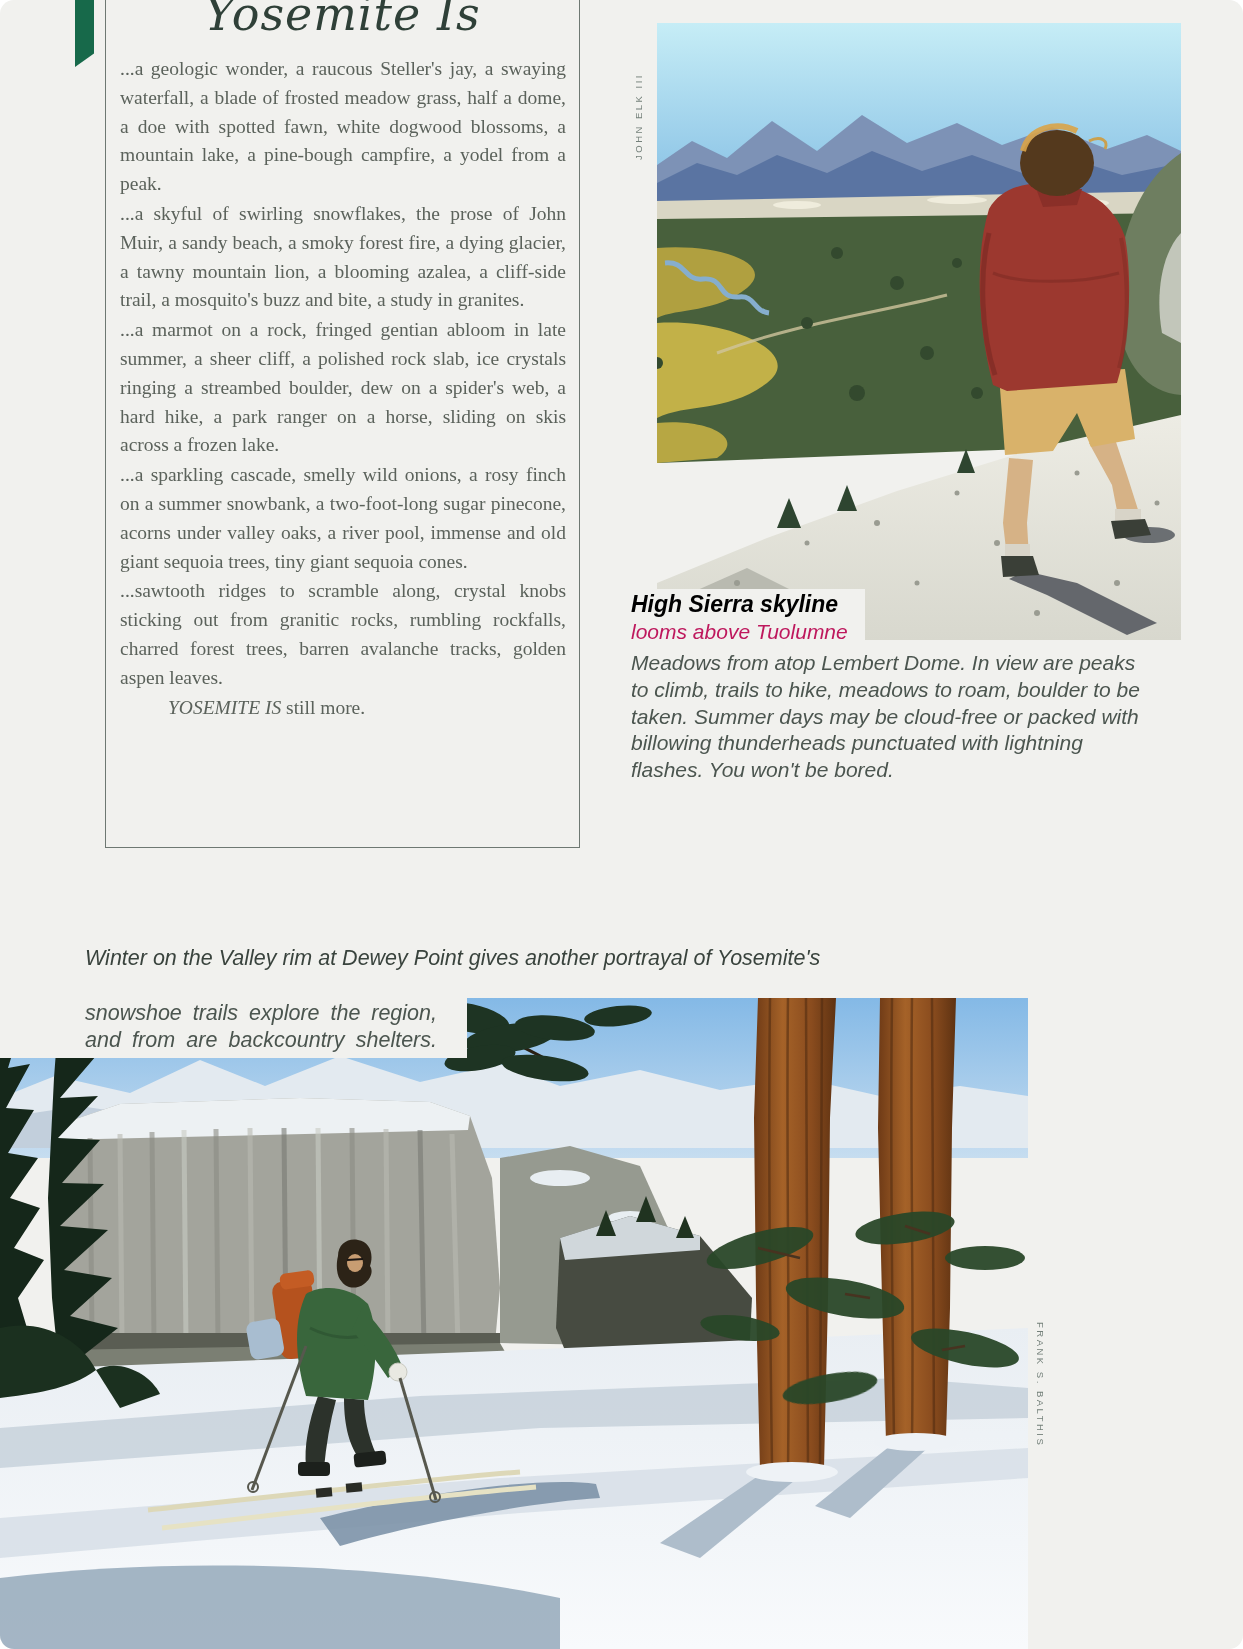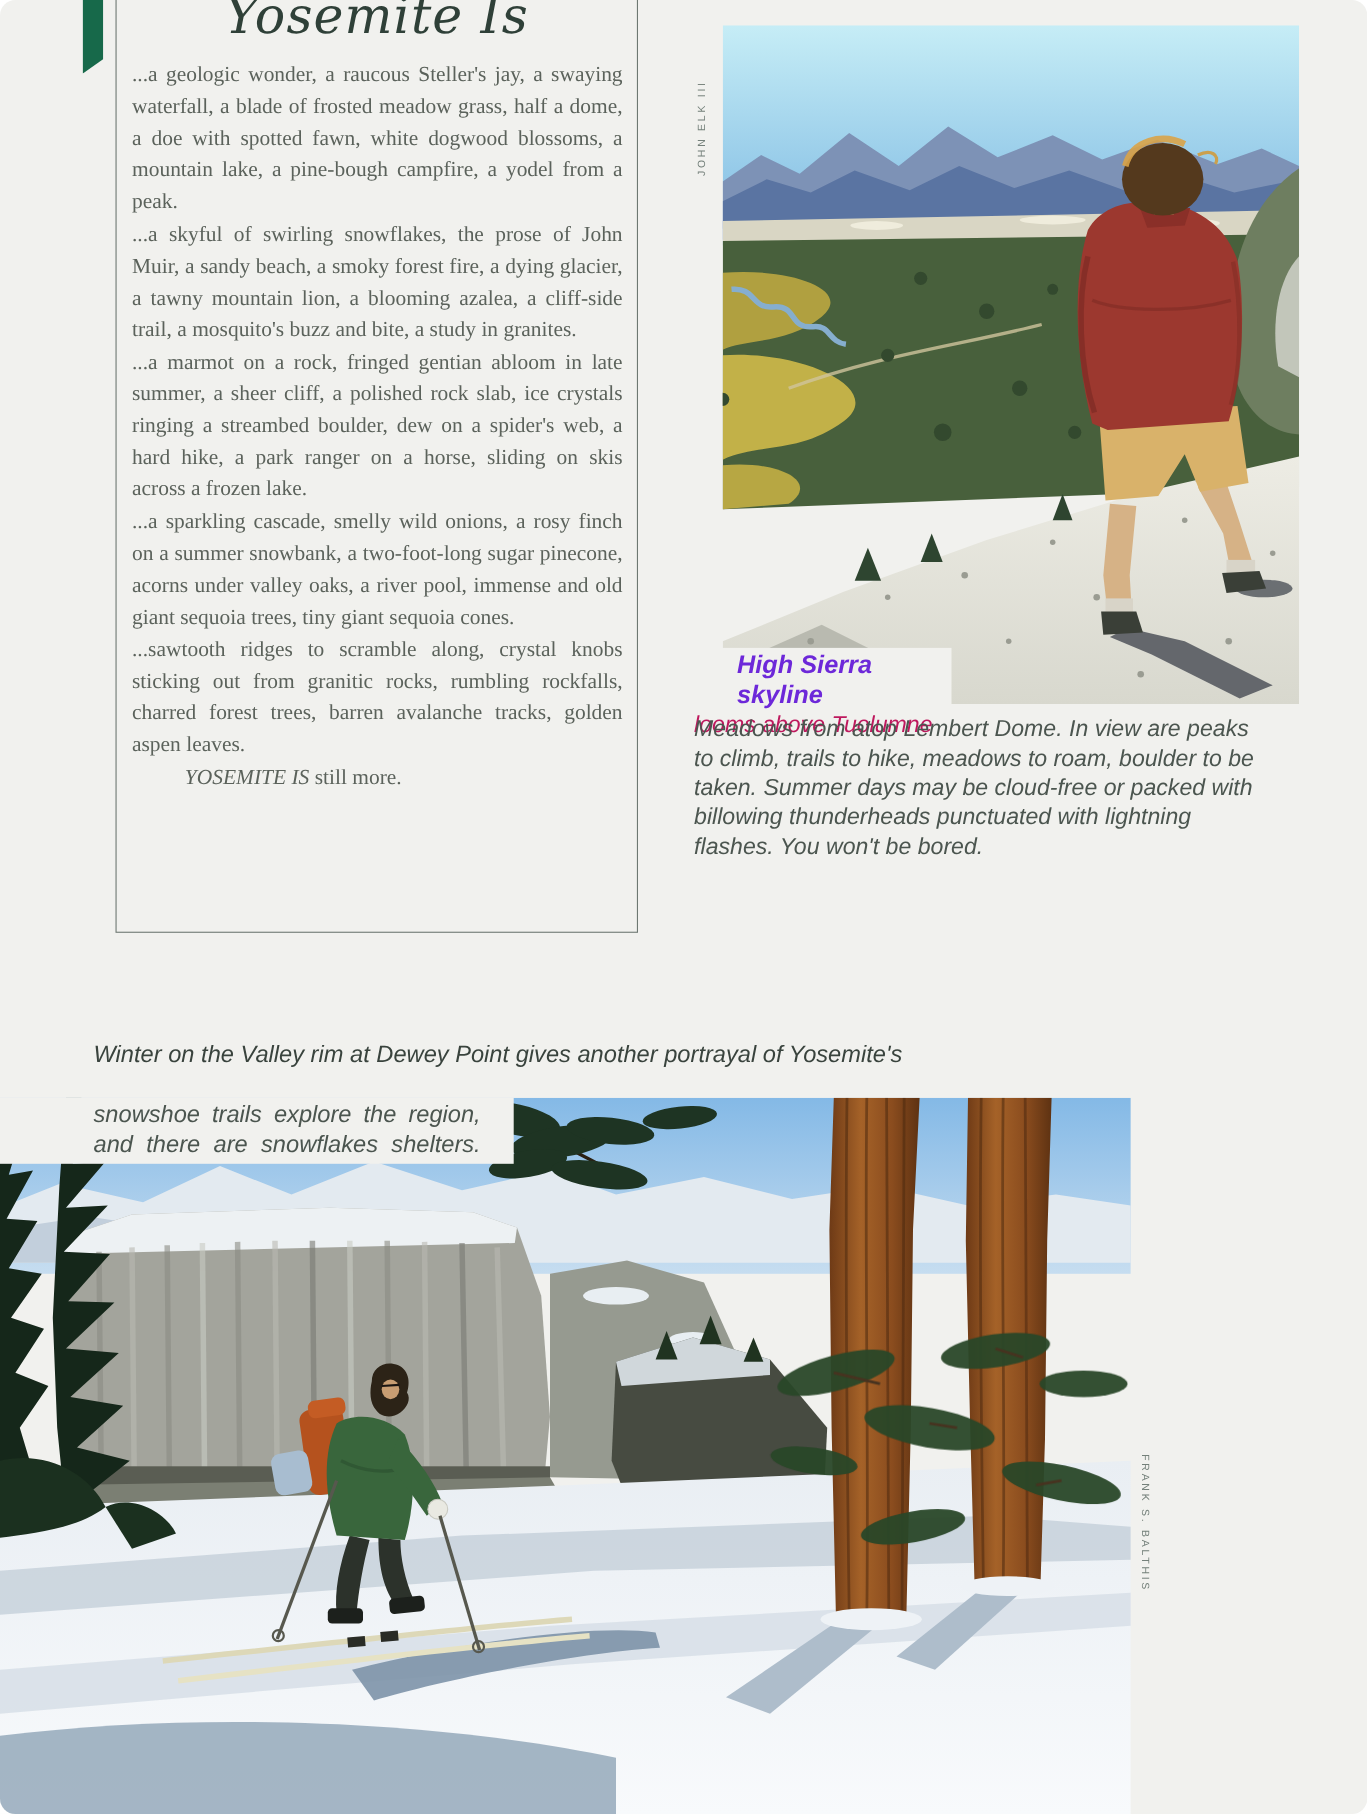--- a/index.html
+++ b/index.html
@@ -25,21 +25,21 @@
   
   .credit{font-size:9.5px;letter-spacing:2.5px;color:#74807a;white-space:nowrap;}
   .credit-top{position:absolute;left:633px;top:20px;height:140px;width:16px;
     writing-mode:vertical-rl;transform:rotate(180deg);}
   .credit-bottom{position:absolute;left:1030px;top:1322px;height:190px;width:16px;
     writing-mode:vertical-rl;}
   
   .photo1{position:absolute;left:657px;top:23px;width:524px;height:617px;}
   .cap1-box{position:absolute;left:620px;top:589px;width:245px;height:60px;background:#f1f1ee;}
   .cap1-head{position:absolute;left:631px;top:591px;width:240px;font-style:italic;}
-  .cap1-title{font-weight:bold;font-size:23px;color:#6d28d9;line-height:27px;margin-left:39px;}
+  .cap1-title{font-weight:bold;font-size:23px;color:#000000;line-height:27px;}
   .cap1-line2{font-size:21px;color:#be185d;line-height:27px;}
   .cap1-body{position:absolute;left:631px;top:650px;width:517px;font-style:italic;
     font-size:21px;line-height:26.8px;color:#4b554f;}
   
   .cap2-line1{position:absolute;left:85px;top:946px;width:900px;font-style:italic;
     font-weight:normal;font-size:21.5px;color:#39433d;}
   .cap2-line2{position:absolute;left:85px;top:974px;width:900px;font-style:italic;
     font-size:21px;color:#4b554f;}
   .cap2-line3{position:absolute;left:85px;top:1001px;width:352px;font-style:italic;
     font-size:21.5px;color:#4b554f;text-align:justify;text-align-last:justify;z-index:7;}
@@ -153,21 +153,21 @@
 
   <div class="cap1-box"></div>
   <div class="cap1-head">
     <div class="cap1-title">High Sierra skyline</div>
     <div class="cap1-line2">looms above Tuolumne</div>
   </div>
   <div class="cap1-body">Meadows from atop Lembert Dome. In view are peaks to climb, trails to hike, meadows to roam, boulder to be taken. Summer days may be cloud-free or packed with billowing thunderheads punctuated with lightning flashes. You won't be bored.</div>
 
   <div class="cap2-line1">Winter on the Valley rim at Dewey Point gives another portrayal of Yosemite's</div>
   <div class="cap2-line3">snowshoe trails explore the region,</div>
-  <div class="cap2-line4">and there are snowflakes shelters.</div>
+  <div class="cap2-line4">and from are backcountry shelters.</div>
 
   <svg class="photo2" viewBox="0 0 1028 651" preserveAspectRatio="none">
     <defs>
       <linearGradient id="sky2" x1="0" y1="0" x2="0" y2="1">
         <stop offset="0" stop-color="#84b9e6"></stop>
           <stop offset="1" stop-color="#c6ddf0"></stop>
       </linearGradient>
       <linearGradient id="snowg" x1="0" y1="0" x2="0" y2="1">
         <stop offset="0" stop-color="#e9eef3"></stop>
           <stop offset="1" stop-color="#f8fafc"></stop>

